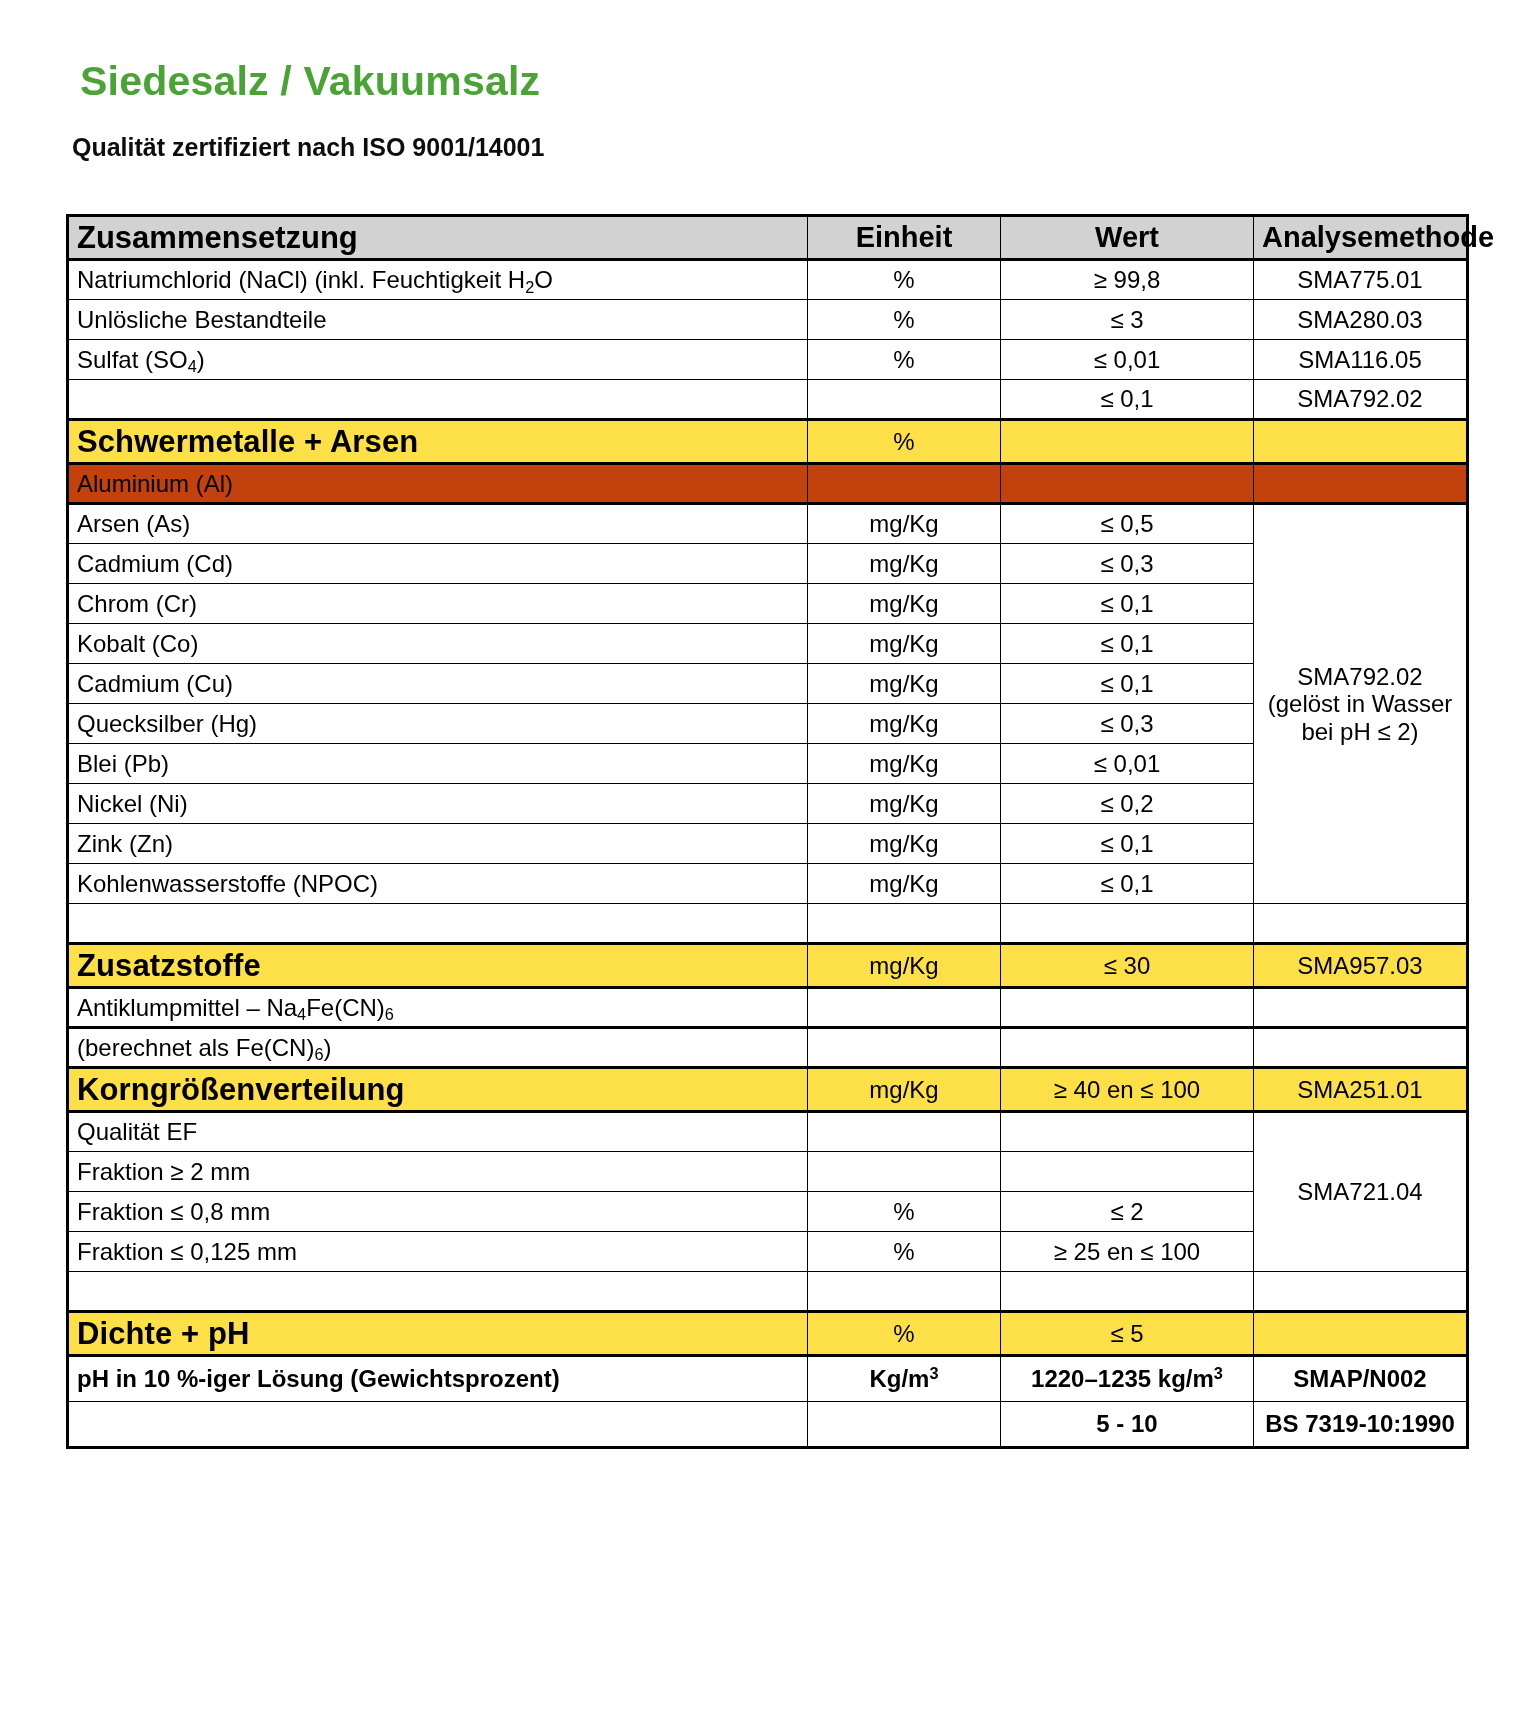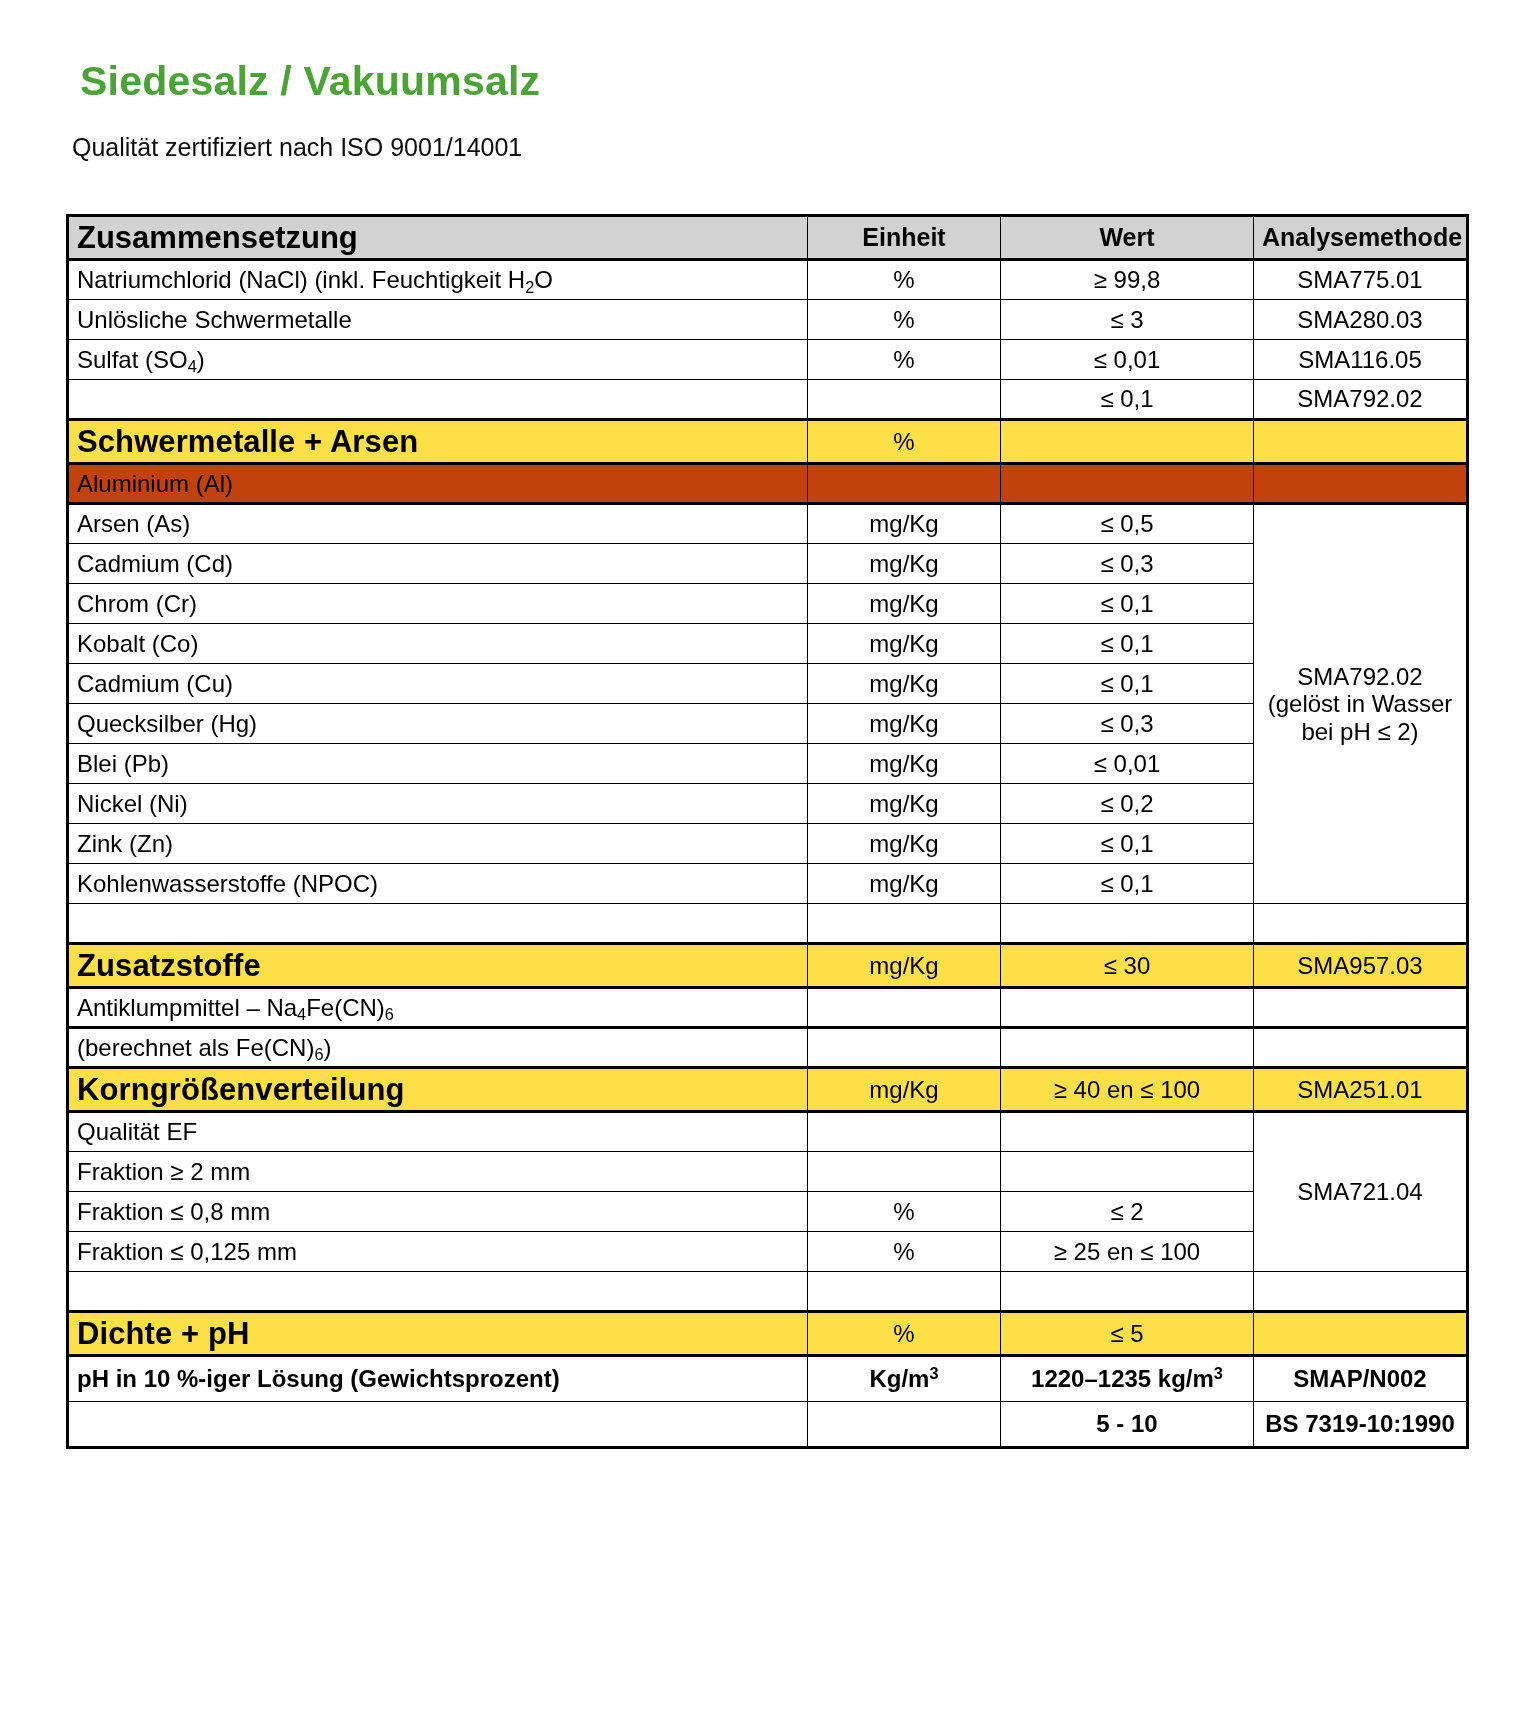--- a/index.html
+++ b/index.html
@@ -29,21 +29,21 @@
     font-weight: bold;
     color: #4aa335;
     letter-spacing: 0.2px;
     white-space: nowrap;
   }
   .subtitle {
     position: absolute;
     left: 72px;
     top: 133px;
     font-size: 25px;
-    font-weight: normal;
+    font-weight: bold;
     color: #0d0d0d;
     white-space: nowrap;
   }
   .table-wrap {
     position: absolute;
     left: 66px;
     top: 214px;
     width: 1400px;
   }
   table.spec {
@@ -90,21 +90,21 @@
     background: #d2d2d2;
     font-weight: bold;
     border-bottom: 3px solid #000000;
   }
   tr.header td.name {
     font-size: 31px;
   }
   tr.header td.unit,
   tr.header td.value,
   tr.header td.meth {
-    font-size: 25px;
+    font-size: 29px;
   }
   tr.shaded td {
     background: #c2410c;
   }
   tr.thickbottom td {
     border-bottom: 3px solid #000000;
   }
   .r-std td { height: 40px; }
   .r-blank td { height: 40px; }
   .r-section td { height: 44px; }
@@ -155,21 +155,21 @@
           <td class="meth">Analysemethode</td>
         </tr>
 
         <tr class="r-std">
           <td class="name">Natriumchlorid (NaCl) (inkl. Feuchtigkeit H<sub>2</sub>O</td>
           <td class="unit">%</td>
           <td class="value">≥ 99,8</td>
           <td class="meth">SMA775.01</td>
         </tr>
         <tr class="r-std">
-          <td class="name">Unlösliche Schwermetalle</td>
+          <td class="name">Unlösliche Bestandteile</td>
           <td class="unit">%</td>
           <td class="value">≤ 3</td>
           <td class="meth">SMA280.03</td>
         </tr>
         <tr class="r-std">
           <td class="name">Sulfat (SO<sub>4</sub>)</td>
           <td class="unit">%</td>
           <td class="value">≤ 0,01</td>
           <td class="meth">SMA116.05</td>
         </tr>

